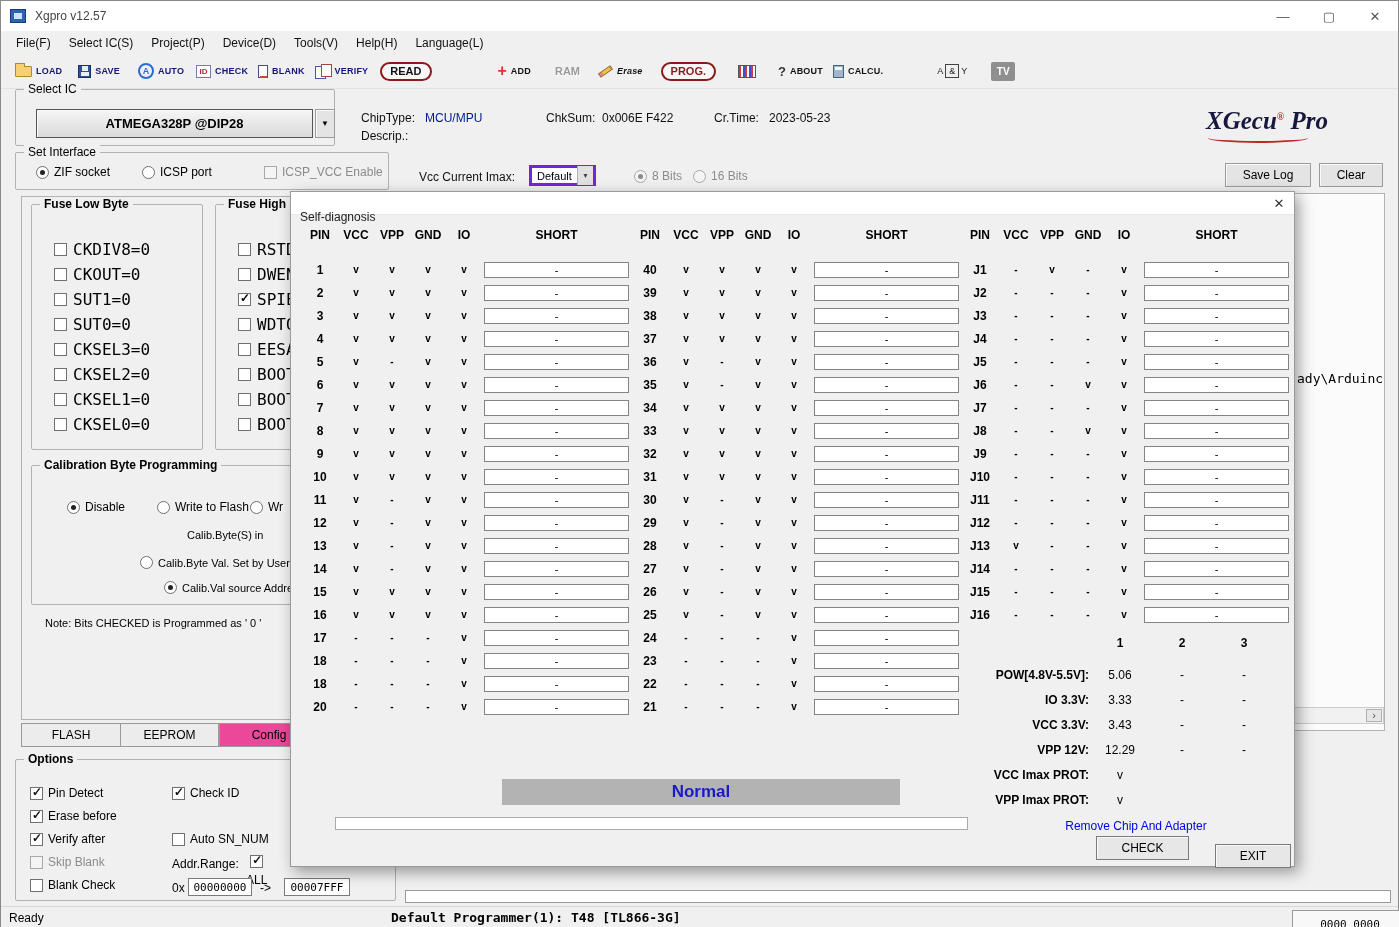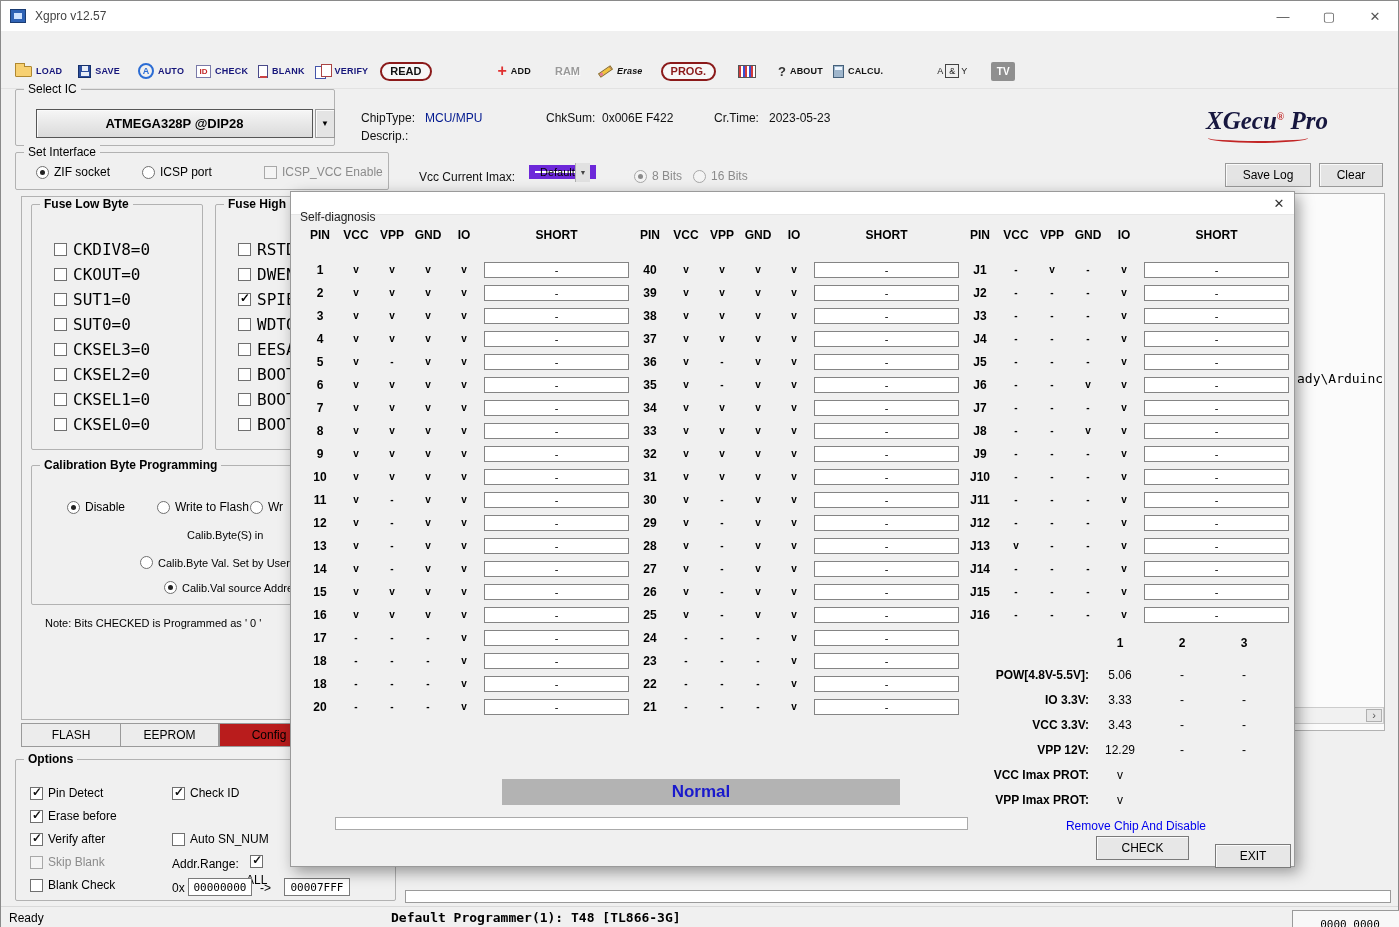--- a/index.html
+++ b/index.html
@@ -72,21 +72,21 @@
   .logo sup { font-size:10px; color:#c22525; }
   .logo::after { content:""; position:absolute; left:2px; top:26px; width:100px; height:8px; border-bottom:2px solid #c22525; border-radius:50%; }
 
   
   .frame { position:absolute; border:1px solid #b2b2b2; background:#f0f0f0; }
   .fuse-item { display:flex; align-items:center; gap:6px; height:25px; padding-left:22px; white-space:nowrap; overflow:hidden; }
   .fuse-item .box { width:13px; height:13px; min-width:13px; background:#fff; border:1px solid #707070; position:relative; }
   .fuse-item.checked .box::after { content:"\2713"; position:absolute; left:1px; top:-3px; font-size:12px; font-weight:bold; }
   .fuse-item span.txt { font-family:"DejaVu Sans Mono", monospace; font-size:16px; }
   .tabbtn { position:absolute; top:722px; height:24px; background:#ececec; border:1px solid #9a9a9a; display:flex; align-items:center; justify-content:center; font-size:12px; }
-  .tabbtn.active { background:#b91c1c; }
+  .tabbtn.active { background:#ec4899; }
 
   
   .logpanel { position:absolute; left:400px; top:192px; width:984px; height:538px; background:#fbfbfb; border:1px solid #b2b2b2; }
   .log-fragment { position:absolute; left:1296px; top:370px; font-family:"DejaVu Sans Mono", monospace; font-size:13px; white-space:nowrap; }
   .hscroll { position:absolute; left:401px; top:706px; width:982px; height:17px; background:#f1f1f1; border:1px solid #cccccc; }
   .hscroll .arrow { position:absolute; right:1px; top:1px; width:16px; height:13px; background:#e6e6e6; border:1px solid #b0b0b0; display:flex; align-items:center; justify-content:center; font-size:11px; color:#555; line-height:1; }
   .bottom-strip { position:absolute; left:404px; top:889px; width:986px; height:13px; background:#ffffff; border:1px solid #9a9a9a; }
 
   
   .statusbar { position:absolute; left:0; top:905px; width:100%; height:22px; background:#f0f0f0; border-top:1px solid #d9d9d9; }
@@ -126,20 +126,36 @@
   <div class="titlebar">
     <span class="app-icon"></span>
     <span class="title-text">Xgpro v12.57</span>
     <div class="win-controls">
       <span class="win-btn">—</span>
       <span class="win-btn">▢</span>
       <span class="win-btn">✕</span>
     </div>
   </div>
 
+  <div class="menubar">
+
+      <span class="menu-item">File(F)</span>
+
+      <span class="menu-item">Select IC(S)</span>
+
+      <span class="menu-item">Project(P)</span>
+
+      <span class="menu-item">Device(D)</span>
+
+      <span class="menu-item">Tools(V)</span>
+
+      <span class="menu-item">Help(H)</span>
+
+      <span class="menu-item">Language(L)</span>
+    </div>
 
   <div class="toolbar">
     <span class="titem" style="margin-left:14px">
       <span class="folder-icon"></span>
       <span class="tlabel">LOAD</span>
     </span>
     <span class="titem" style="margin-left:16px">
       <span class="floppy-icon"></span>
       <span class="tlabel">SAVE</span>
     </span>
@@ -224,21 +240,21 @@
     <span class="rb" style="left:126px; top:12px;">
       <span class="dot"></span>
         <span>ICSP port</span>
     </span>
     <span class="cb disabled" style="left:248px; top:12px;">
       <span class="box"></span>
         <span>ICSP_VCC Enable</span>
     </span>
   </div>
   <span class="proj-label" style="left:418px; top:169px;">Vcc Current Imax:</span>
-  <div style="position:absolute; left:528px; top:164px; width:67px; height:14px; background:#fff; border:6px solid #6d28d9; display:flex; align-items:center;">
+  <div style="position:absolute; left:528px; top:164px; width:67px; height:21px; background:#fff; border:3px solid #6d28d9; display:flex; align-items:center;">
     <span style="margin-left:5px; font-size:11px;">Default</span>
     <span style="margin-left:auto; width:16px; height:19px; background:#e1e1e1; border-left:1px solid #b0b0b0; display:flex; align-items:center; justify-content:center; font-size:7px; color:#444;">▼</span>
   </div>
   <span class="rb selected disabled" style="left:633px; top:168px;">
     <span class="dot"></span>
       <span>8 Bits</span>
   </span>
   <span class="rb disabled" style="left:692px; top:168px;">
     <span class="dot"></span>
       <span>16 Bits</span>
@@ -1013,18 +1029,18 @@
         <div class="meas-row">
           <span class="meas-label">VPP Imax PROT:</span>
           <span class="meas-c">v</span>
           <span class="meas-c"></span>
           <span class="meas-c"></span>
         </div>
       </div>
 
     <div class="normal-bar">Normal</div>
     <div class="dlg-progress"></div>
-    <div class="remove-hint">Remove Chip And Disable</div>
+    <div class="remove-hint">Remove Chip And Adapter</div>
     <div class="dlg-btn" style="left:805px; width:93px;">CHECK</div>
     <div class="dlg-btn" style="left:924px; width:76px;margin-top:8px;">EXIT</div>
   </div>
 
 </div>
 
 </body></html>

